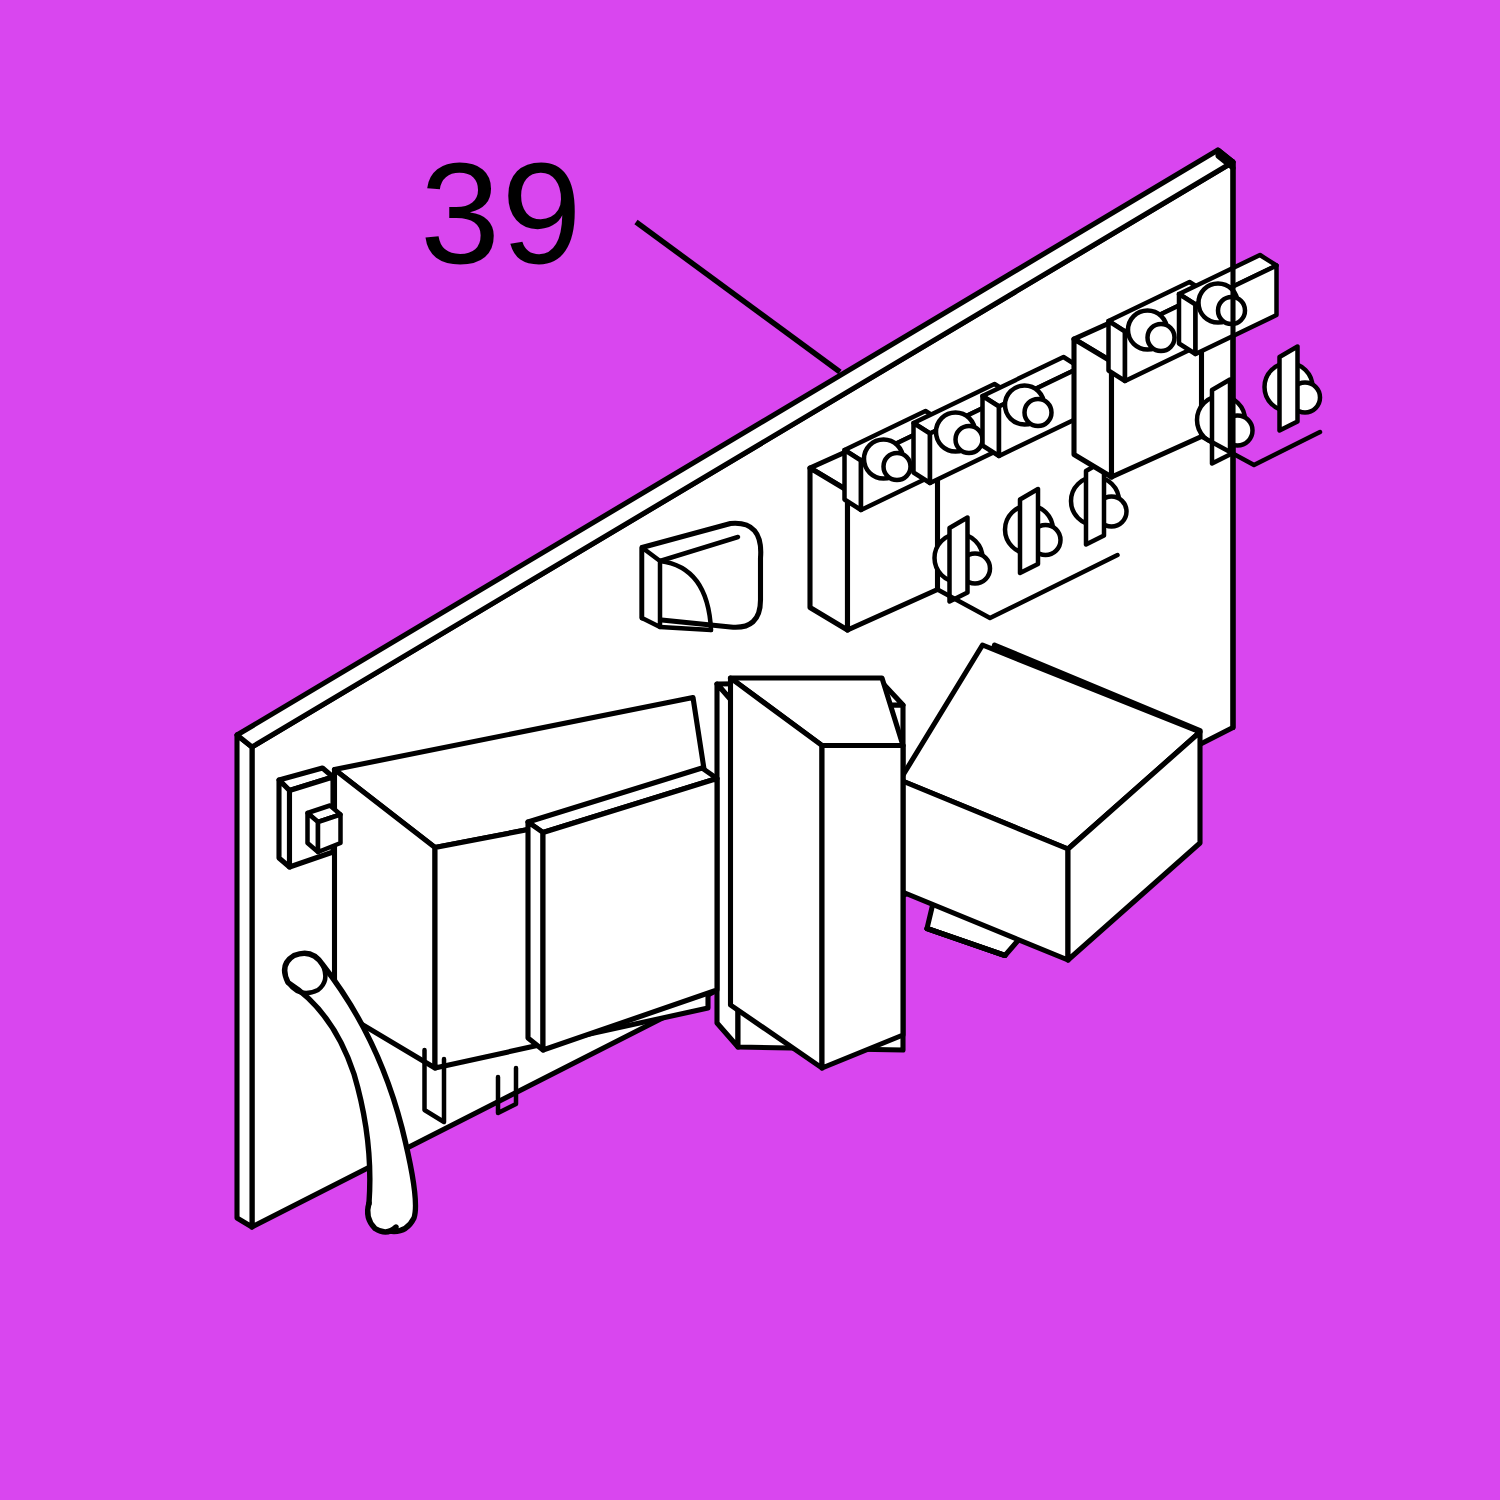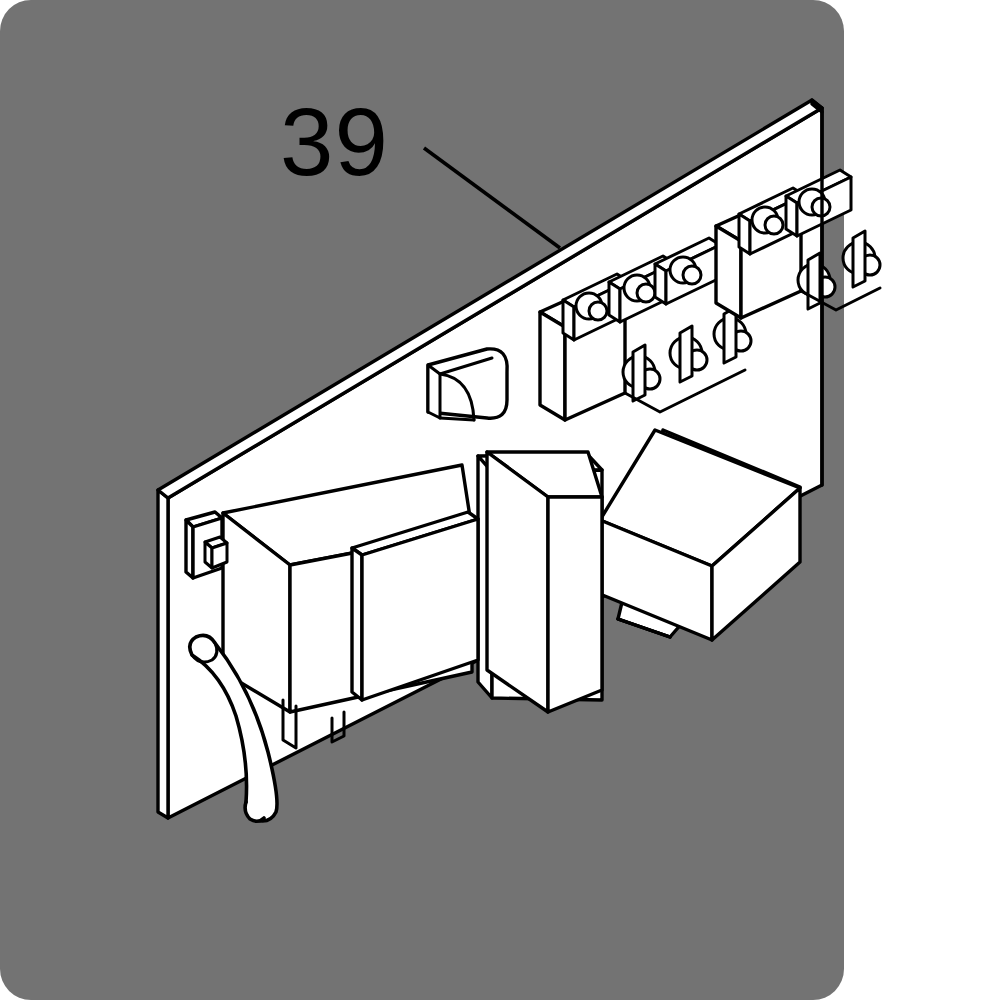--- a/index.html
+++ b/index.html
@@ -9,24 +9,23 @@
     background: #ffffff;
   }
   body {
     width: 1000px;
     height: 1000px;
     overflow: hidden;
     font-family: "Liberation Sans", sans-serif;
   }
   #diagram-root {
     position: relative;
-    width: 844px;
+    width: 1000px;
     height: 1000px;
-    background: #737373;
-    border-radius: 31px;
+    background: #d946ef;
   }
   #parts-svg {
     position: absolute;
     top: 0;
     left: 0;
     width: 1000px;
     height: 1000px;
     display: block;
   }
   .ln {

